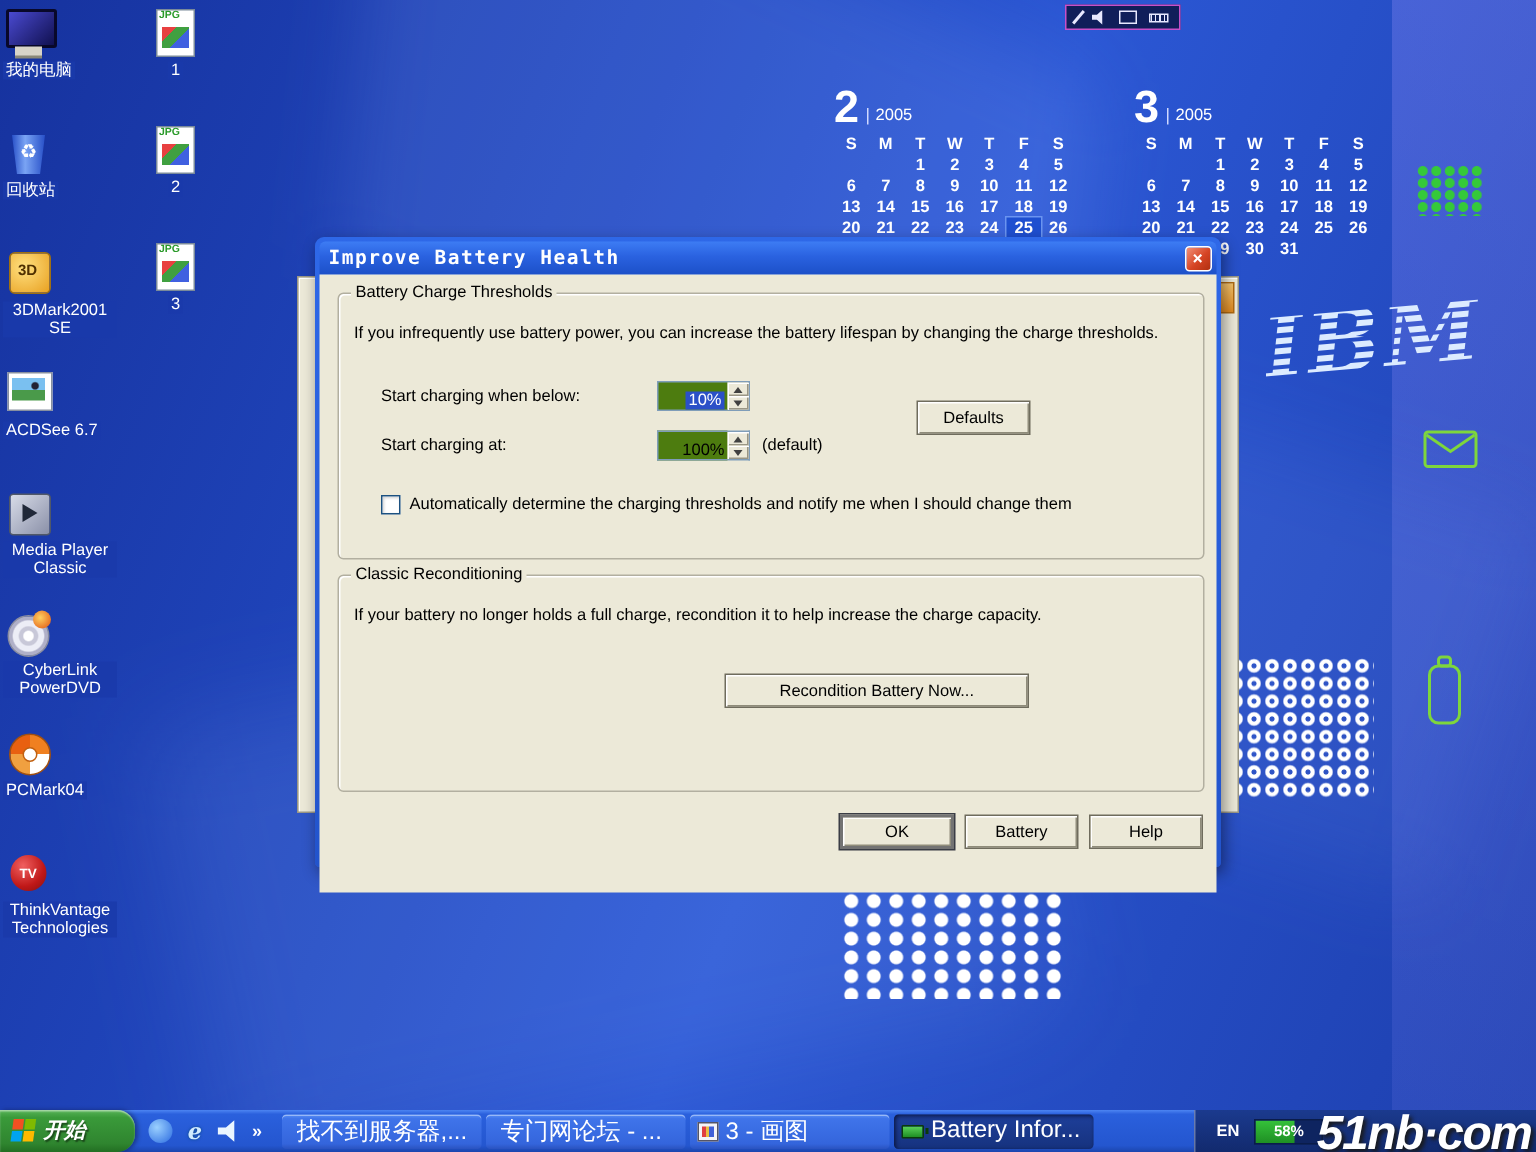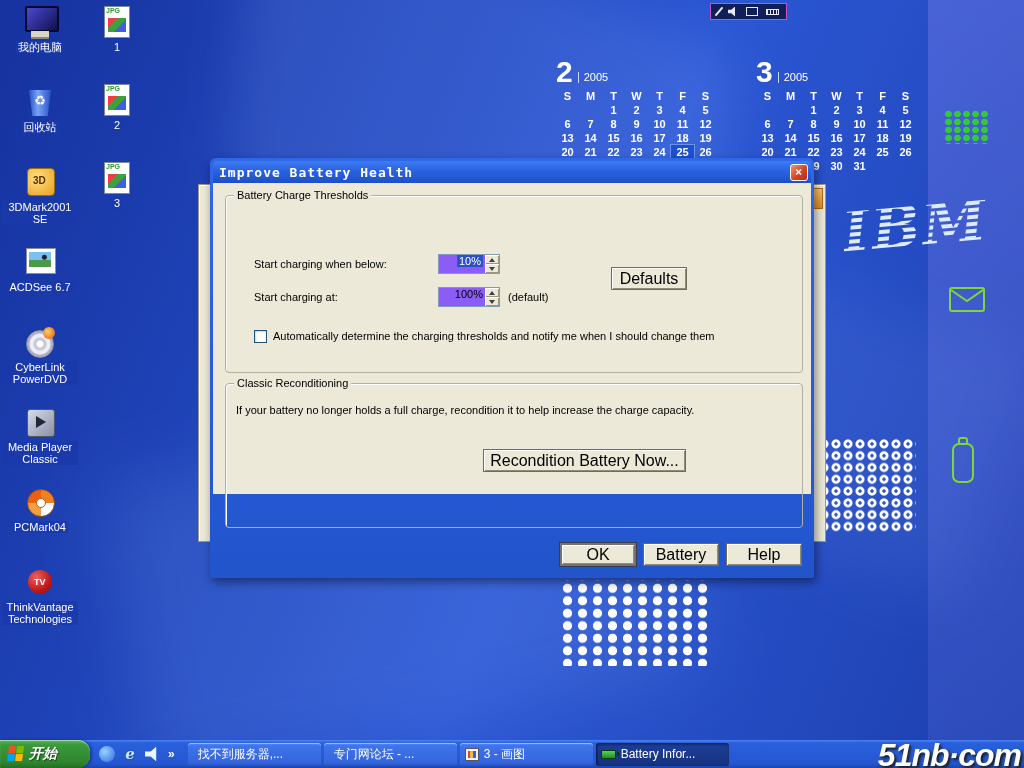--- a/index.html
+++ b/index.html
@@ -34,21 +34,21 @@
     padding:0 7px;background:#101e5a;border:1px solid #c850c8;z-index:4}
   .ft{display:inline-block}
   .ft-pen{width:2px;height:11px;background:#e8e8ff;transform:rotate(40deg)}
   .ft-volume{width:10px;height:10px;background:#e8e8ff;clip-path:polygon(0 33%,33% 33%,70% 0,70% 100%,33% 67%,0 67%)}
   .ft-display{width:12px;height:9px;border:1px solid #e8e8ff}
   .ft-keyboard{width:13px;height:6px;border:1px solid #e8e8ff;
     background:repeating-linear-gradient(90deg,#e8e8ff 0 1px,transparent 1px 3px)}
 
   
   .desk-icons{position:absolute;left:2px;top:2px;width:76px;display:flex;flex-direction:column;z-index:3}
-  .desk-icon{height:80px;display:flex;flex-direction:column;align-items:center;padding-top:4px}
+  .desk-icon{height:80px;display:flex;flex-direction:column;align-items:flex-start;padding-top:4px}
   .di-img{width:34px;height:32px;margin-bottom:3px;position:relative}
   .di-label{font-size:11px;color:#fff;text-align:center;background:rgba(26,58,170,.85);
     padding:0 2px;line-height:12px;max-width:78px}
   .di-computer::before{content:"";position:absolute;left:2px;top:0;width:30px;height:22px;
     background:linear-gradient(135deg,#4a4ad0,#101050);border:2px solid #08082a;border-radius:2px}
   .di-computer::after{content:"";position:absolute;left:8px;bottom:1px;width:18px;height:6px;
     background:#d8d4c8;box-shadow:0 2px 0 #8a8878}
   .di-recycle::before{content:"";position:absolute;left:6px;top:4px;width:22px;height:26px;
     background:linear-gradient(90deg,#2850c8,#7aa4f4 40%,#2850c8);
     clip-path:polygon(0 0,100% 0,85% 100%,15% 100%)}
@@ -108,44 +108,44 @@
   
   .dialog{position:absolute;left:210px;top:158px;width:604px;height:420px;z-index:10;padding:3px;
     background:linear-gradient(180deg,#2e68e8,#2254cc);border-radius:6px 6px 3px 3px;
     box-shadow:2px 4px 10px rgba(0,0,12,.45)}
   .titlebar{height:22px;display:flex;align-items:center;padding:0 3px 0 6px;border-radius:4px 4px 0 0;
     background:linear-gradient(180deg,#3d7cf4 0%,#2a62e0 45%,#1c50c8 100%);
     color:#fff;font-family:"DejaVu Sans Mono",monospace;font-weight:bold;font-size:13px;letter-spacing:1px}
   .close-btn{margin-left:auto;width:18px;height:17px;border:1px solid #fff;border-radius:3px;cursor:default;
     background:linear-gradient(135deg,#f2927a,#d64424 55%,#b03010);
     color:#fff;font-size:12px;font-weight:bold;display:flex;align-items:center;justify-content:center;line-height:1}
-  .client{position:relative;height:311px;background:#ece9d8;font-size:11px;color:#000}
+  .client{position:relative;height:412px;background:#ece9d8;font-size:11px;color:#000}
   .groupbox{position:absolute;border:1px solid #b2afa0;border-radius:4px;box-shadow:inset 1px 1px 0 #fff}
   .gb-title{position:absolute;top:-7px;left:8px;background:#ece9d8;padding:0 3px;font-size:11px;line-height:13px}
   .gb-thresholds{left:12px;top:12px;width:578px;height:178px}
   .gb-recondition{left:12px;top:200px;width:578px;height:145px}
   .gb-desc{position:absolute;left:10px;top:20px;white-space:nowrap}
   .lbl{position:absolute}
   .lbl-start{left:28px;top:62px}
   .lbl-stop{left:28px;top:95px}
   .suffix-default{left:282px;top:95px}
   .spinner{position:absolute;width:62px;height:20px;display:flex}
   .spin-start{left:212px;top:58px}
   .spin-stop{left:212px;top:91px}
-  .spin-value{flex:1;background:#8b5cf6;border:1px solid #7f9db9;border-right:none;
-    display:flex;align-items:flex-start;justify-content:flex-end;padding-right:2px}
+  .spin-value{flex:1;background:#4d7c0f;border:1px solid #7f9db9;border-right:none;
+    display:flex;align-items:flex-end;justify-content:flex-end;padding-right:2px}
   .spin-sel{background:#2b50c8;color:#fff;padding:0 2px}
   .spin-btns{width:15px;display:flex;flex-direction:column;border:1px solid #7f9db9;border-left:none}
   .spin-up,.spin-down{flex:1;position:relative;background:#ece9d8;
     box-shadow:inset 1px 1px 0 #fff,inset -1px -1px 0 #9a9685}
   .spin-up::after{content:"";position:absolute;left:4px;top:3px;border-left:3px solid transparent;
     border-right:3px solid transparent;border-bottom:4px solid #404040}
   .spin-down::after{content:"";position:absolute;left:4px;top:3px;border-left:3px solid transparent;
     border-right:3px solid transparent;border-top:4px solid #404040}
-  .btn{position:absolute;background:#ece9d8;border:1px solid #6f6c5d;font-size:16px;
+  .btn{position:absolute;background:#ece9d8;border:1px solid #6f6c5d;font-size:11px;
     font-family:"Liberation Sans",sans-serif;color:#000;
     box-shadow:inset 1px 1px 0 #fff,inset -1px -1px 0 #8f8c7a;
     display:flex;align-items:center;justify-content:center;cursor:default}
   .btn-defaults{left:385px;top:71px;width:76px;height:23px}
   .btn-recondition{left:257px;top:65px;width:203px;height:23px}
   .checkrow{position:absolute;display:flex;align-items:flex-start;gap:6px;white-space:nowrap}
   .cr-auto{left:28px;top:134px}
   .cr-notify{left:28px;top:106px}
   .checkbox{width:13px;height:13px;background:#fff;border:1px solid #1c5180;
     box-shadow:inset 1px 1px 2px rgba(0,0,0,.18);flex:0 0 auto}
@@ -169,21 +169,21 @@
   .win-flag span:nth-child(3){background:#00a4ef}
   .win-flag span:nth-child(4){background:#ffb900}
   .quick-launch{display:flex;align-items:center;gap:7px;padding:0 9px;height:100%;flex:0 0 auto}
   .ql-icon{width:16px;height:16px;display:flex;align-items:center;justify-content:center}
   .ql-media{border-radius:50%;background:radial-gradient(circle at 35% 35%,#9ad0ff,#2a6ae0)}
   .ql-ie{color:#cfeaff;font-family:"DejaVu Serif",serif;font-style:italic;font-weight:bold;font-size:15px;
     text-shadow:0 0 2px #047}
   .ql-vol{background:#eaf6ff;clip-path:polygon(0 35%,35% 35%,70% 5%,70% 95%,35% 65%,0 65%)}
   .ql-more{color:#fff;font-weight:bold;font-size:12px}
   .tasks{display:flex;gap:3px;align-items:center;height:100%;padding-left:4px;flex:0 0 auto}
-  .task-btn{width:133px;height:23px;border-radius:3px;color:#fff;font-size:12px;
+  .task-btn{width:133px;height:23px;border-radius:3px;color:#fff;font-size:16px;
     display:flex;align-items:center;gap:5px;padding:0 5px;overflow:hidden;white-space:nowrap;
     background:linear-gradient(180deg,#5b90f5 0%,#3f74ea 12%,#3465dc 85%,#2a53c0 100%);
     box-shadow:inset 0 1px 0 rgba(255,255,255,.4)}
   .task-btn.active{background:linear-gradient(180deg,#1e3f9a,#16327e);
     box-shadow:inset 1px 1px 3px rgba(0,0,20,.65)}
   .task-label{overflow:hidden;text-overflow:ellipsis}
   .ti{flex:0 0 auto;display:inline-block}
   .ti-ie{color:#bfe4ff;font-family:"DejaVu Serif",serif;font-style:italic;font-weight:bold;font-size:13px;line-height:13px}
   .ti-paint{width:14px;height:13px;background:#f4f4f8;border:1px solid #556;position:relative}
   .ti-paint::after{content:"";position:absolute;inset:2px;
@@ -242,26 +242,26 @@
     </div>
     <div class="desk-icon">
       <div class="di-img di-mark3d"></div>
       <div class="di-label">3DMark2001 SE</div>
     </div>
     <div class="desk-icon">
       <div class="di-img di-acdsee"></div>
       <div class="di-label">ACDSee 6.7</div>
     </div>
     <div class="desk-icon">
+      <div class="di-img di-mpc"></div>
+      <div class="di-label">Media Player Classic</div>
+    </div>
+    <div class="desk-icon">
       <div class="di-img di-powerdvd"></div>
       <div class="di-label">CyberLink PowerDVD</div>
-    </div>
-    <div class="desk-icon">
-      <div class="di-img di-mpc"></div>
-      <div class="di-label">Media Player Classic</div>
     </div>
     <div class="desk-icon">
       <div class="di-img di-pcmark"></div>
       <div class="di-label">PCMark04</div>
     </div>
     <div class="desk-icon">
       <div class="di-img di-thinkvantage"></div>
       <div class="di-label">ThinkVantage Technologies</div>
     </div>
   </div>
@@ -416,20 +416,21 @@
 
 <div class="dialog">
   <div class="titlebar">
     <span class="title-text">Improve Battery Health</span>
     <span class="close-btn">×</span>
   </div>
   <div class="client">
 
     <div class="groupbox gb-thresholds">
       <span class="gb-title">Battery Charge Thresholds</span>
+      <div class="gb-desc">If you infrequently use battery power, you can increase the battery lifespan by changing the charge thresholds.</div>
       <div class="lbl lbl-start">Start charging when below:</div>
       <div class="spinner spin-start">
         <div class="spin-value">
           <span class="spin-sel">10%</span>
         </div>
         <div class="spin-btns">
           <div class="spin-up"></div>
           <div class="spin-down"></div>
         </div>
       </div>
@@ -490,14 +491,20 @@
       </div>
       <div class="task-btn">
         <span class="ti ti-paint"></span>
         <span class="task-label">3 - 画图</span>
       </div>
       <div class="task-btn active">
         <span class="ti ti-battery"></span>
         <span class="task-label">Battery Infor...</span>
       </div>
     </div>
+  <div class="tray">
+    <span class="tray-lang">EN</span>
+    <span class="tray-batt">
+      <span class="tb-text">58%</span>
+    </span>
+  </div>
   <div class="watermark">51nb·com</div>
 </div>
 
 </body></html>

